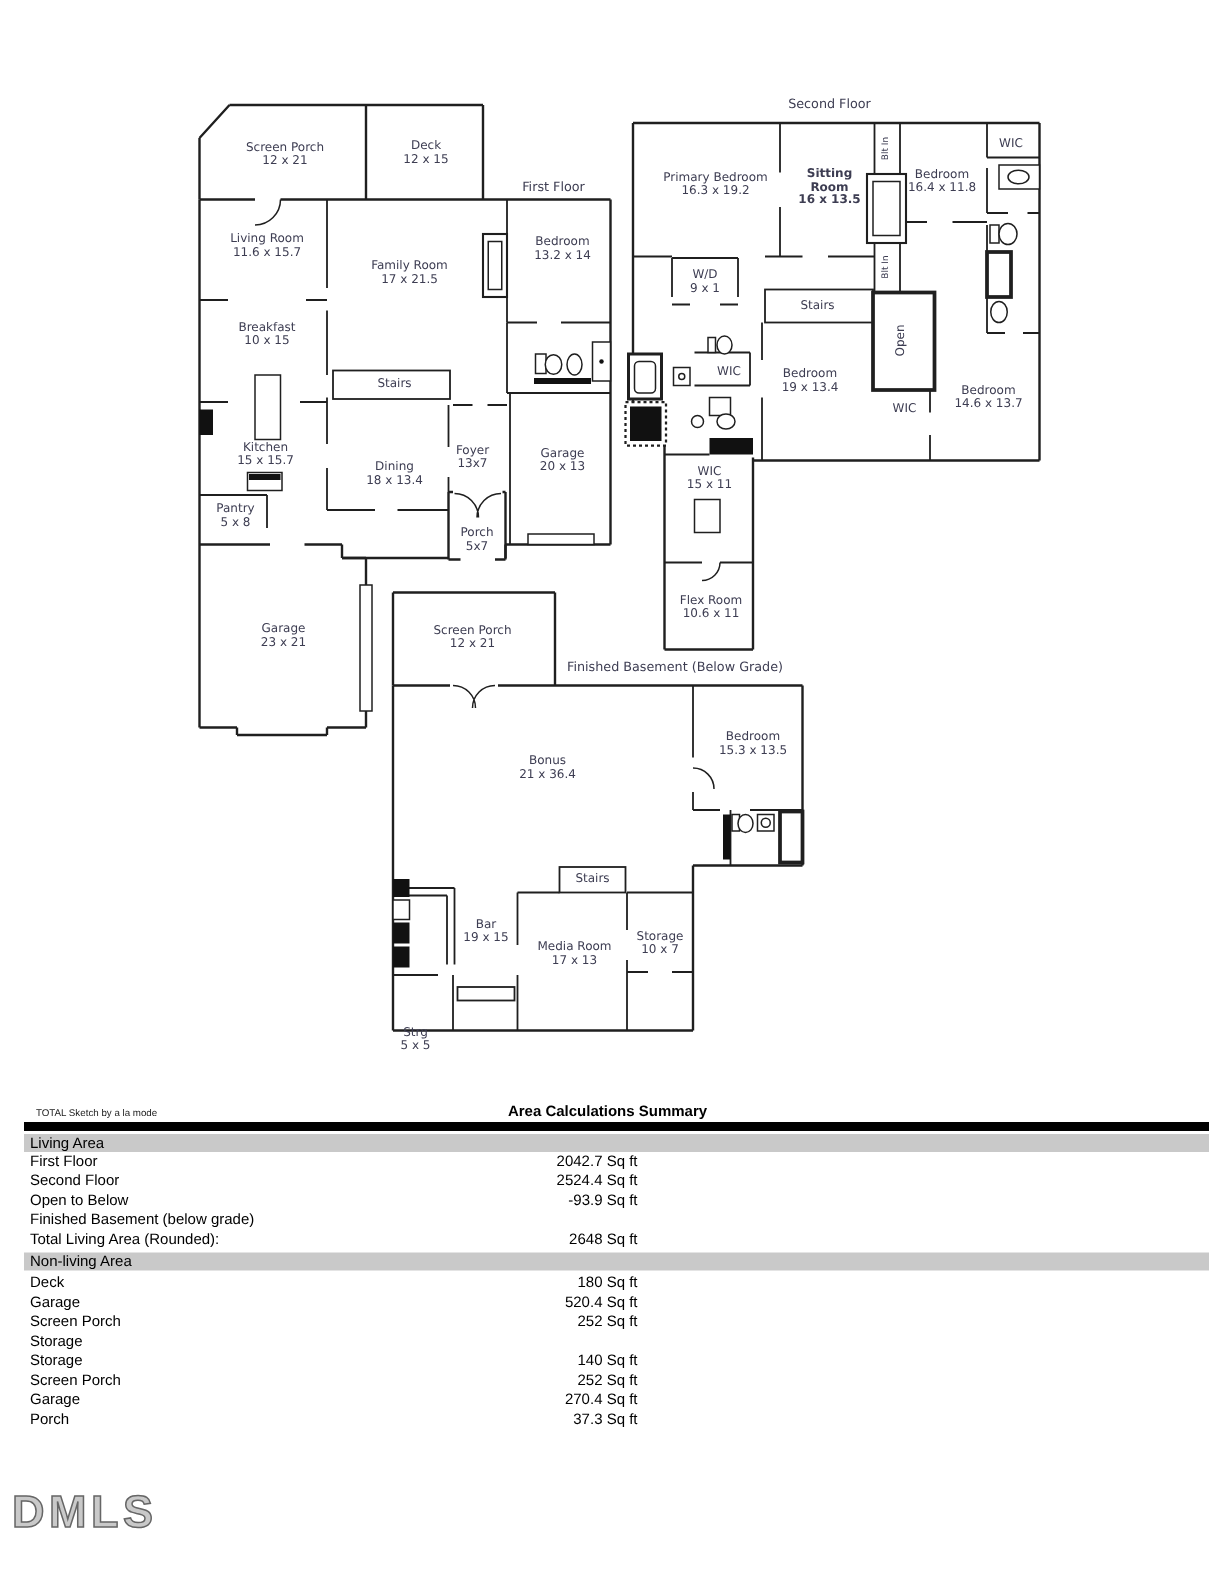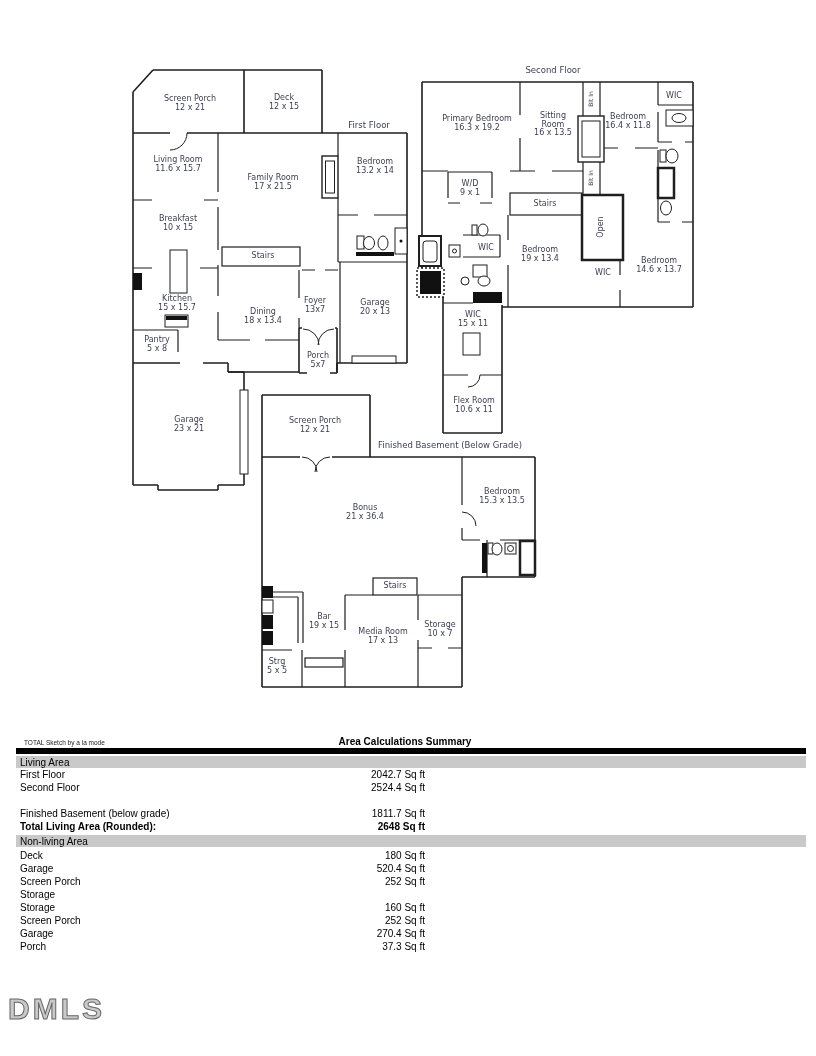--- a/index.html
+++ b/index.html
@@ -4,41 +4,41 @@
 <style>
   html,body{margin:0;padding:0;background:#fff;}
   .page{position:relative;width:816px;height:1056px;background:#fff;overflow:hidden;
         font-family:"DejaVu Sans",sans-serif;}
   .sketch{position:absolute;left:0;top:0;width:816px;height:710px;}
   .sketch svg{position:absolute;left:0;top:0;}
   
   .rl{position:absolute;transform:translate(-50%,-50%);text-align:center;
       font-size:8px;line-height:8.5px;color:#3d3d52;white-space:nowrap;}
   .rl span{display:block;}
-  .w44{white-space:normal;width:46px;}
+  .w44{white-space:normal;width:46px;font-weight:bold;}
   .vert{transform:translate(-50%,-50%) rotate(-90deg);}
   .tiny{font-size:6px;line-height:6.5px;}
   .ptitle{position:absolute;transform:translate(-50%,-50%);font-size:8.5px;
           color:#3d3d52;white-space:nowrap;}
   
   .tablewrap{position:absolute;left:16px;top:735px;width:790px;height:225px;
              font-family:"Liberation Sans",sans-serif;font-size:10px;color:#000;}
   .brand{position:absolute;left:8px;top:4px;font-size:6.5px;color:#222;}
   .ttitle{position:absolute;left:389px;top:1px;transform:translateX(-50%);
           font-weight:bold;font-size:10px;white-space:nowrap;}
   .bar{position:absolute;left:0;top:13px;width:790px;height:5.5px;background:#000;}
   .band{position:absolute;left:0;width:790px;height:11.5px;background:#c9c9c9;
         font-weight:normal;}
   .band span{position:absolute;left:4px;top:0.5px;}
   .band1{top:21px;}
   .band2{top:100px;}
   .trow{position:absolute;left:0;width:790px;height:13px;}
   .tlabel{position:absolute;left:4px;top:0;}
   .tvalue{position:absolute;left:0;top:0;width:409px;text-align:right;}
-  .total .tlabel,.total .tvalue{font-weight:bold;}
+  .total .tlabel,.total .tvalue{font-weight:normal;}
   
   .watermark{position:absolute;left:8px;top:992px;font-family:"Liberation Sans",sans-serif;
              font-size:30px;font-weight:bold;letter-spacing:3px;color:#c9c9c9;
              -webkit-text-stroke:1px #666;}
 </style>
 </head>
 <body>
 
 <div class="page">
 
@@ -291,21 +291,21 @@
         <span>19 x 15</span>
       </div>
     <div class="rl" style="left:383px;top:636px">
         <span>Media Room</span>
         <span>17 x 13</span>
       </div>
     <div class="rl" style="left:440px;top:629px">
         <span>Storage</span>
         <span>10 x 7</span>
       </div>
-    <div class="rl" style="left:277px;top:666px">
+    <div class="rl" style="left:277px;top:693px">
         <span>Strg</span>
         <span>5 x 5</span>
       </div>
   </div>
 
   <div class="tablewrap">
     <span class="brand">TOTAL Sketch by a la mode</span>
     <span class="ttitle">Area Calculations Summary</span>
     <div class="bar"></div>
 
@@ -313,23 +313,26 @@
         <span>Living Area</span>
       </div>
     <div class="trow" style="top:34px">
         <span class="tlabel">First Floor</span>
         <span class="tvalue">2042.7 Sq ft</span>
       </div>
     <div class="trow" style="top:47px">
         <span class="tlabel">Second Floor</span>
         <span class="tvalue">2524.4 Sq ft</span>
       </div>
+    <div class="trow" style="top:60px">
+        <span class="tlabel">Open to Below</span>
+        <span class="tvalue">-93.9 Sq ft</span>
+      </div>
     <div class="trow" style="top:73px">
         <span class="tlabel">Finished Basement (below grade)</span>
-        <span class="tvalue">1811.7 Sq ft</span>
       </div>
     <div class="trow total" style="top:86px">
         <span class="tlabel">Total Living Area (Rounded):</span>
         <span class="tvalue">2648 Sq ft</span>
       </div>
 
     <div class="band band2">
         <span>Non-living Area</span>
       </div>
     <div class="trow" style="top:115px">
@@ -342,21 +345,21 @@
       </div>
     <div class="trow" style="top:141px">
         <span class="tlabel">Screen Porch</span>
         <span class="tvalue">252 Sq ft</span>
       </div>
     <div class="trow" style="top:154px">
         <span class="tlabel">Storage</span>
       </div>
     <div class="trow" style="top:167px">
         <span class="tlabel">Storage</span>
-        <span class="tvalue">160 Sq ft</span>
+        <span class="tvalue">140 Sq ft</span>
       </div>
     <div class="trow" style="top:180px">
         <span class="tlabel">Screen Porch</span>
         <span class="tvalue">252 Sq ft</span>
       </div>
     <div class="trow" style="top:193px">
         <span class="tlabel">Garage</span>
         <span class="tvalue">270.4 Sq ft</span>
       </div>
     <div class="trow" style="top:206px">

